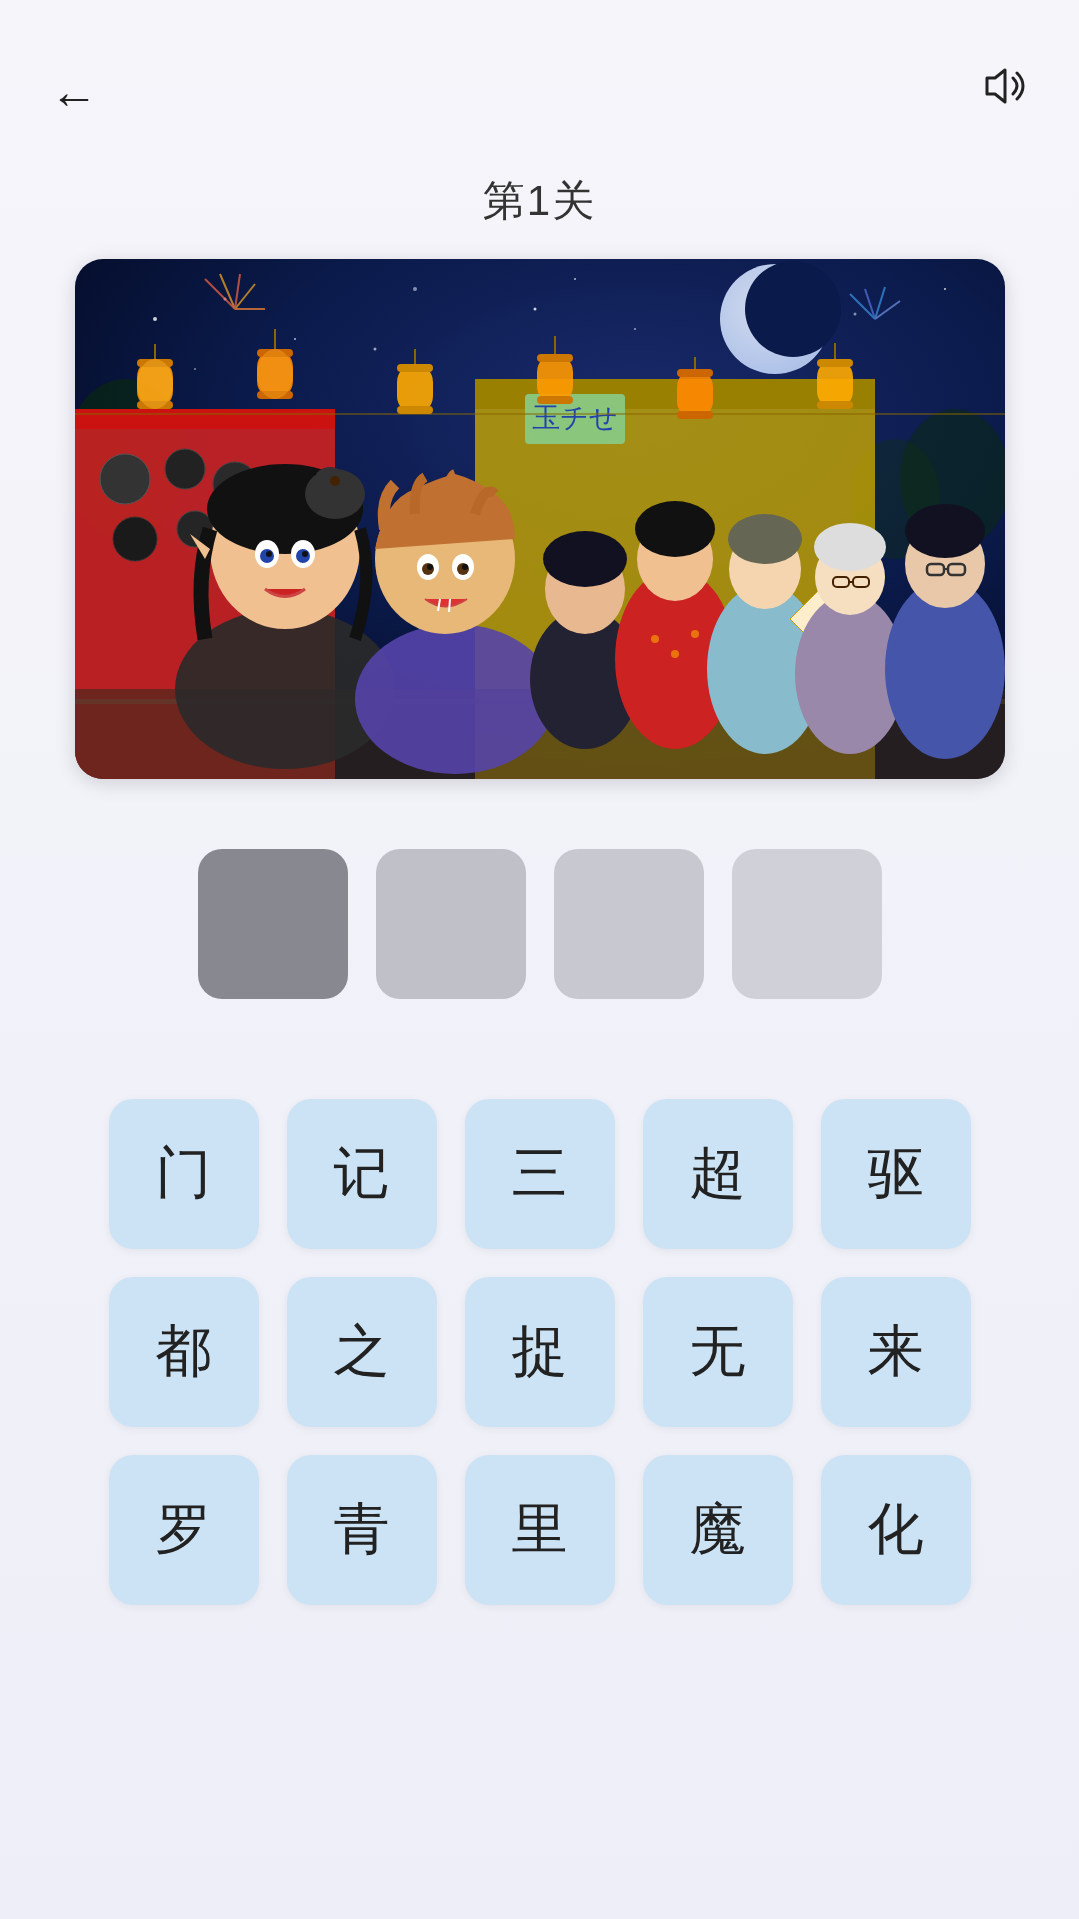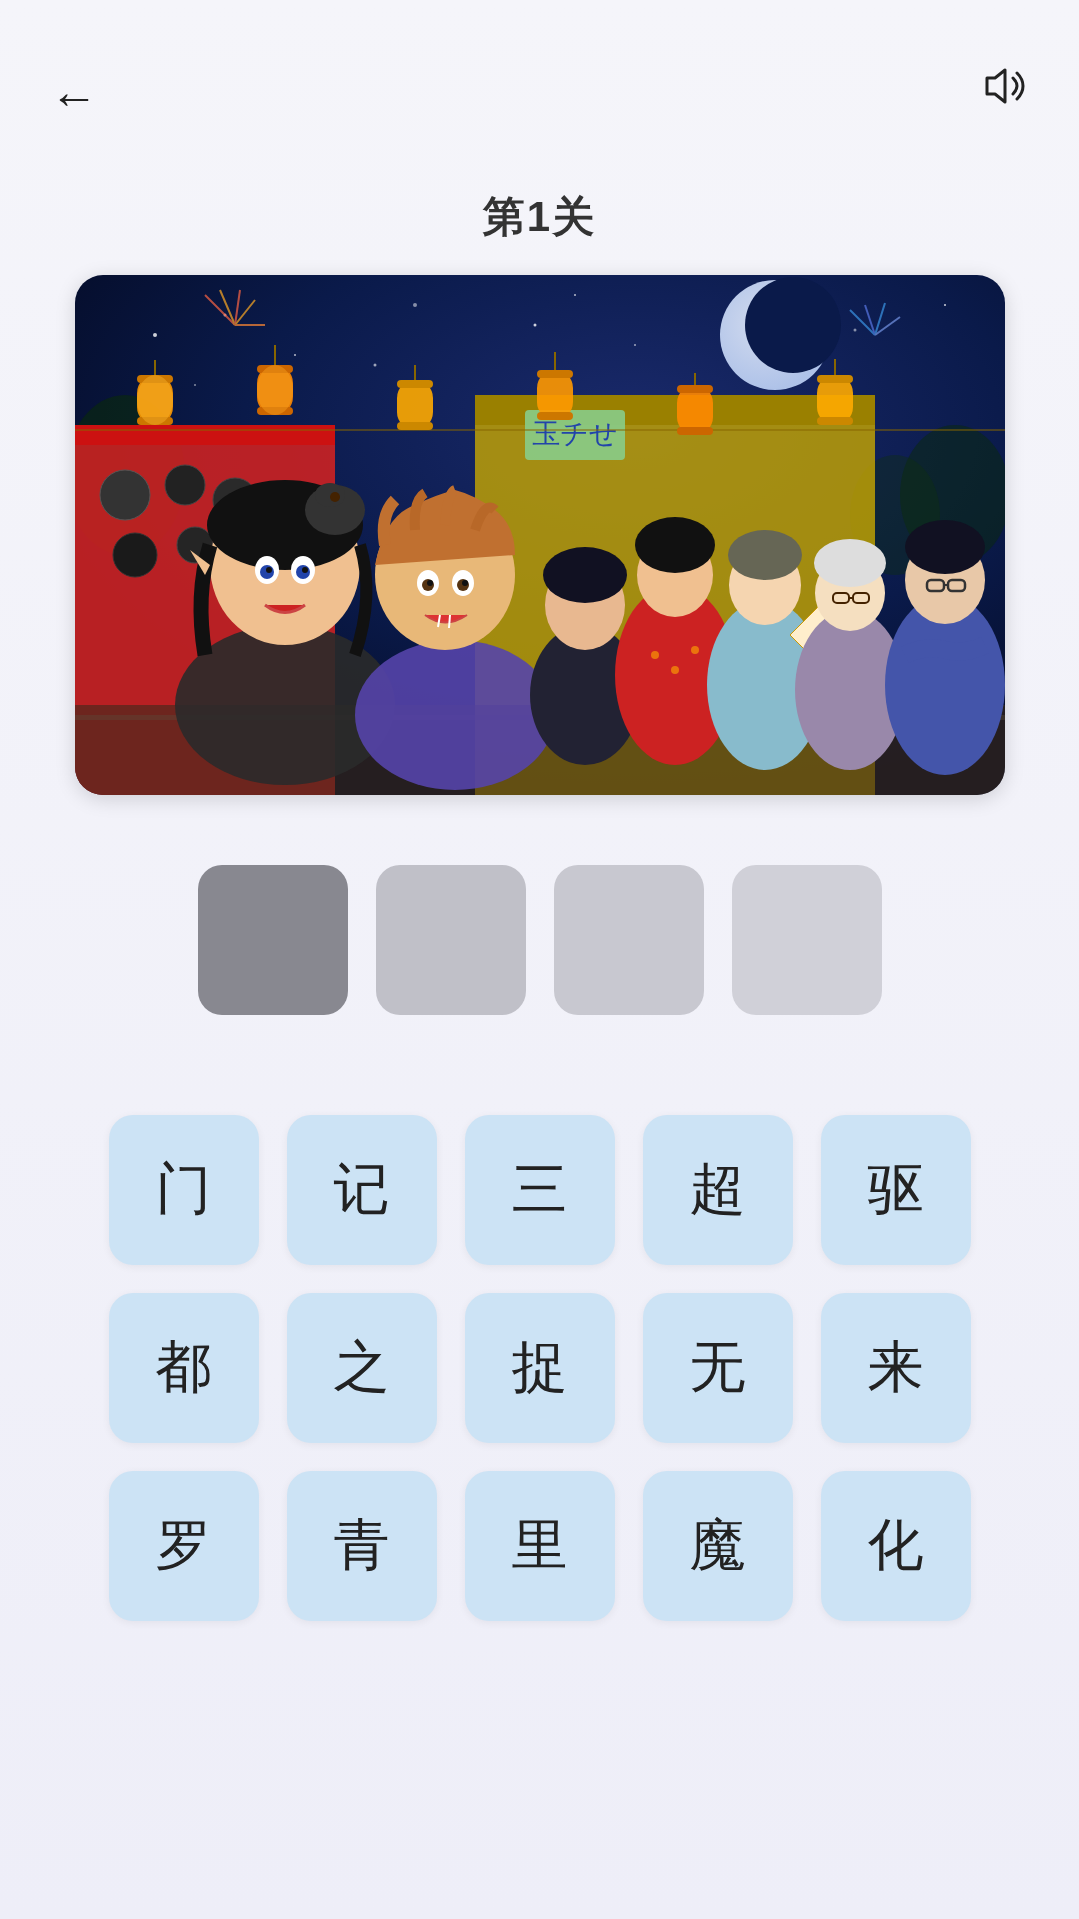--- a/index.html
+++ b/index.html
@@ -54,24 +54,23 @@
     .sound-btn {
       font-size: 48px;
       color: #222;
       cursor: pointer;
     }
 
     
     .level-text {
       font-size: 42px;
       color: #333;
-      margin-top: 36px;
+      margin-top: 20px;
       margin-bottom: 30px;
       letter-spacing: 2px;
-      font-weight: bold;
     }
 
     
     .anime-image-container {
       width: 930px;
       height: 520px;
       border-radius: 28px;
       overflow: hidden;
       margin-bottom: 50px;
       position: relative;

